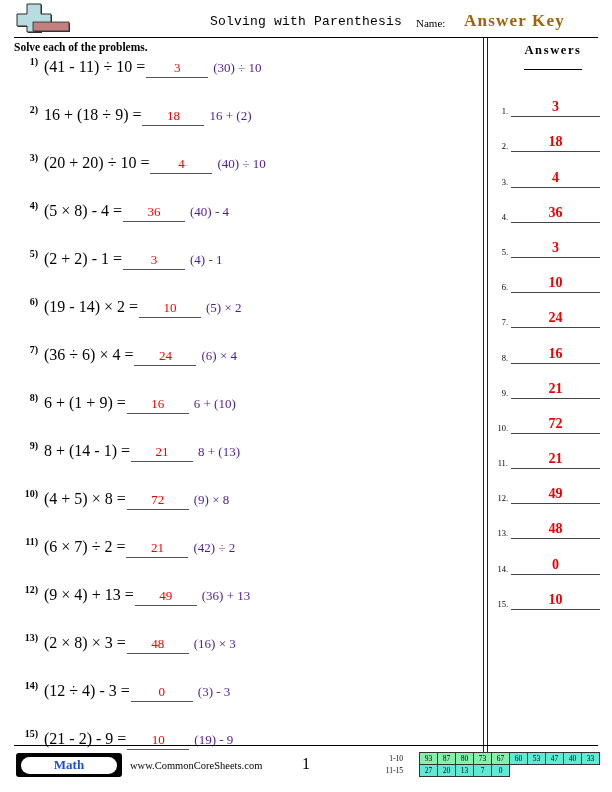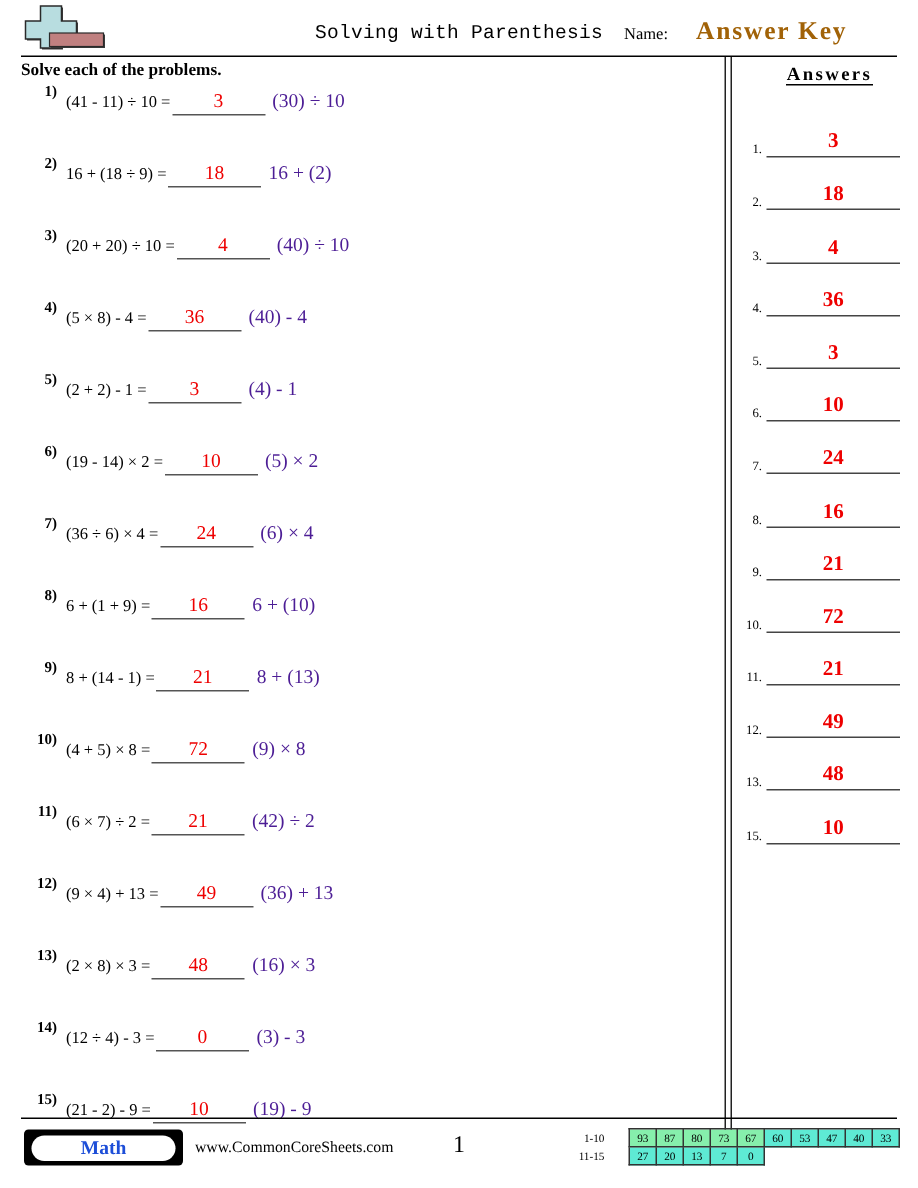--- a/index.html
+++ b/index.html
@@ -114,21 +114,21 @@
     font-weight: bold;
     font-family: "Liberation Serif", serif;
   }
   .p-body {
     position: absolute;
     left: 30px;
     top: 2px;
     white-space: nowrap;
   }
   .p-expr {
-    font-size: 11px;
+    font-size: 16px;
     font-family: "Liberation Serif", serif;
     color: #000;
   }
   .p-blank {
     display: inline-block;
     width: 62px;
     text-align: center;
     border-bottom: 1.3px solid #555;
     color: #ee0000;
     font-size: 13px;
@@ -153,21 +153,21 @@
   }
   .answers-head {
     text-align: center;
     font-size: 12.5px;
     font-weight: bold;
     letter-spacing: 1.6px;
     font-family: "Liberation Serif", serif;
     border-bottom: 1.4px solid #000;
     display: inline-block;
     margin-left: 14px;
-    padding-bottom: 0px;
+    padding-bottom: 12px;
     line-height: 14px;
   }
   .answer-row {
     position: relative;
     height: 35.2px;
   }
   .a-num {
     position: absolute;
     left: 0;
     bottom: 1px;
@@ -453,20 +453,24 @@
     <span class="a-num">11.</span>
     <span class="a-line">21</span>
   </div>
   <div class="answer-row">
     <span class="a-num">12.</span>
     <span class="a-line">49</span>
   </div>
   <div class="answer-row">
     <span class="a-num">13.</span>
     <span class="a-line">48</span>
+  </div>
+  <div class="answer-row">
+    <span class="a-num">14.</span>
+    <span class="a-line">0</span>
   </div>
   <div class="answer-row">
     <span class="a-num">15.</span>
     <span class="a-line">10</span>
   </div>
 </div>
 
 <div class="footer-rule"></div>
 <div class="footer">
 

